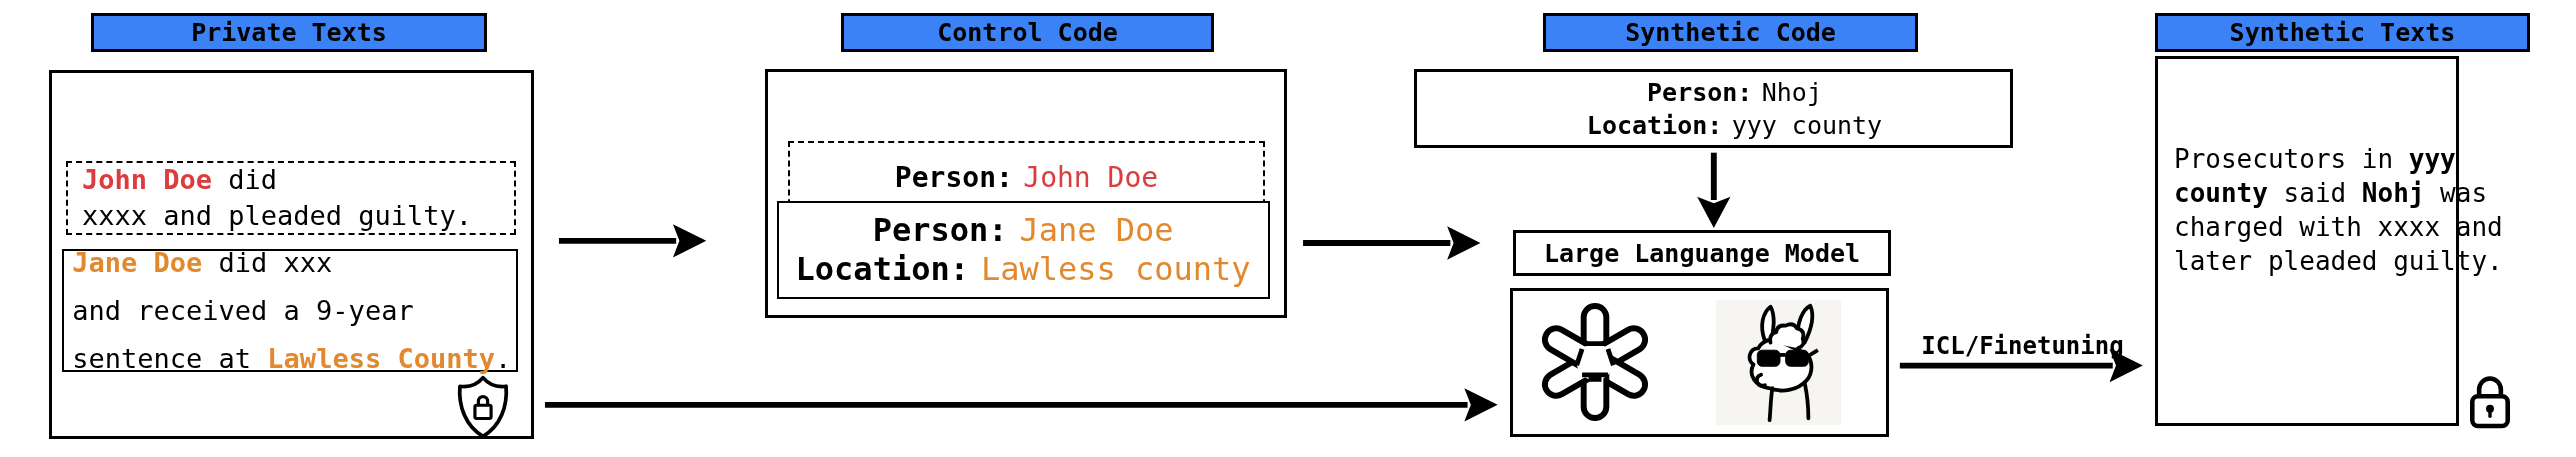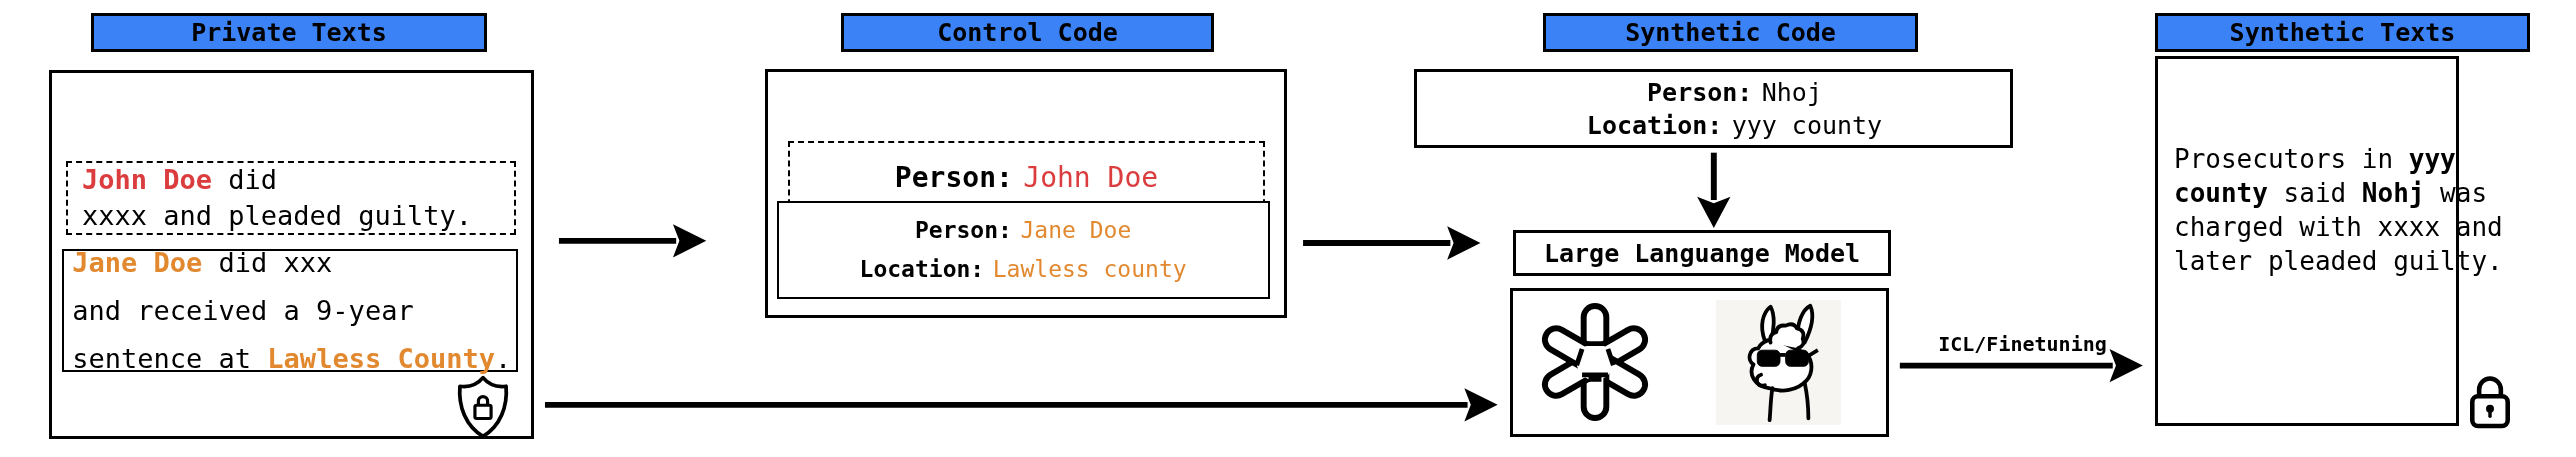--- a/index.html
+++ b/index.html
@@ -65,21 +65,21 @@
   #arrows {
     position: absolute;
     left: 0; top: 0;
     z-index: 15;
     pointer-events: none;
   }
   
   .icon-wrap { position: absolute; z-index: 30; }
   .llm-arrow-label {
     position: absolute;
-    font-size: 20px;
+    font-size: 24px;
     font-weight: bold;
     white-space: pre;
     z-index: 20;
     text-align: center;
   }
   .llama-bg {
     position: absolute;
     background: #f6f5f2;
     z-index: 29;
   }
@@ -116,21 +116,21 @@
 <div class="title-box" style="left:841px; top:13px; width:373px;">
   <span>Control Code</span>
 </div>
 
 <div class="panel" style="left:765px; top:69px; width:522px; height:249px; border-width:3.2px;">
 
   <div class="inner-box dashed centered" style="left:20px; top:21.5px; width:477px; height:74px; font-size:28px;">
     <div><span class="b">Person:</span><span class="red val">John Doe</span></div>
   </div>
 
-  <div class="inner-box solid centered" style="left:8.6px; top:129px; width:493px; height:98px; font-size:23px; line-height:39px;">
+  <div class="inner-box solid centered" style="left:8.6px; top:129px; width:493px; height:98px; font-size:32px; line-height:39px;">
     <div><span class="b">Person:</span><span class="orange val">Jane Doe</span></div>
     <div><span class="b">Location:</span><span class="orange val">Lawless county</span></div>
   </div>
 </div>
 
 <div class="title-box" style="left:1543px; top:13px; width:375px;">
   <span>Synthetic Code</span>
 </div>
 
 <div class="panel centered" style="left:1414px; top:69px; width:599px; height:79px; border-width:3.2px; display:flex; flex-direction:column; justify-content:center; align-items:center; font-size:25px; line-height:33px; white-space:pre;padding-left:42px;">

